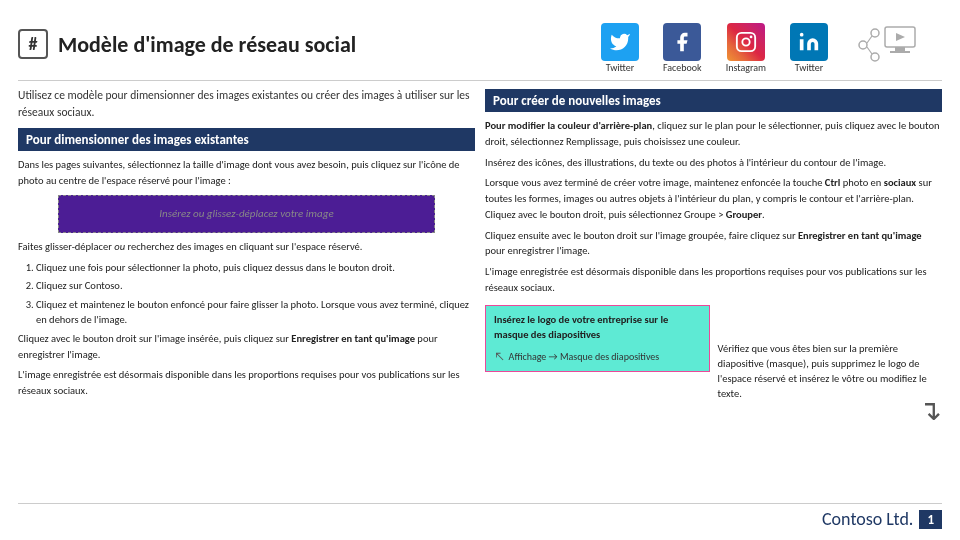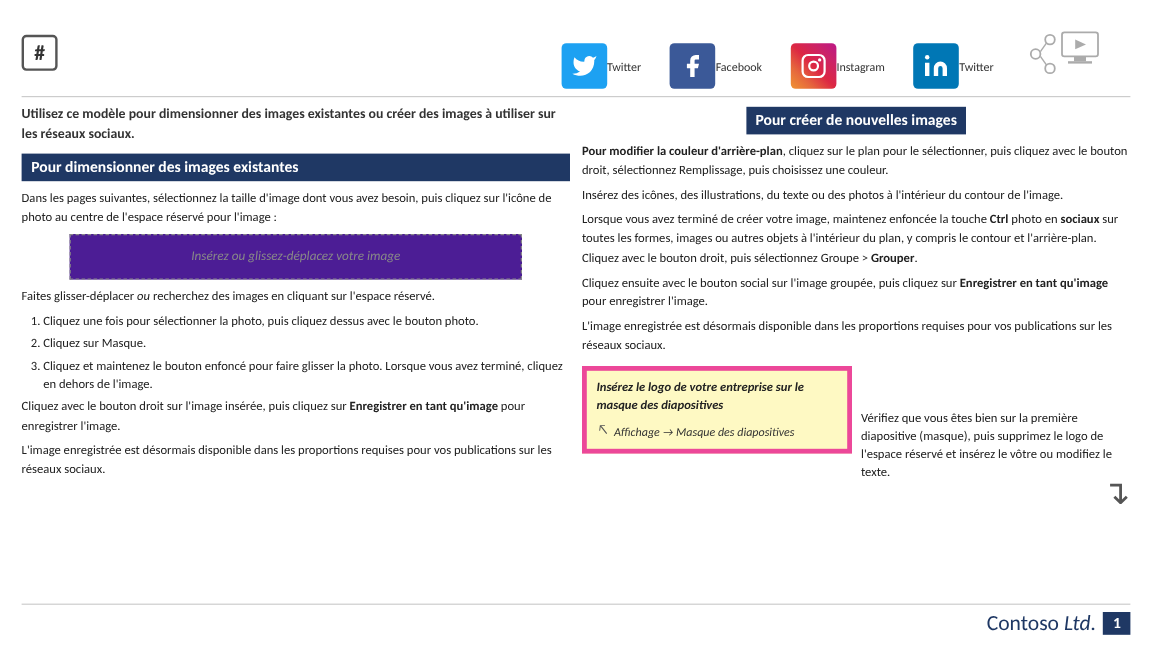--- a/index.html
+++ b/index.html
@@ -51,21 +51,21 @@
       color: #222;
     }
     .social-icons {
       display: flex;
       align-items: flex-end;
       gap: 24px;
       padding-right: 10px;
     }
     .social-icon-item {
       display: flex;
-      flex-direction: row;
+      flex-direction: column;
       align-items: center;
       gap: 0;
     }
     .social-icon-label {
       font-size: 10px;
       color: #333;
     }
     
     .icon-twitter {
       width: 38px;
@@ -135,27 +135,25 @@
       flex: 1;
       display: flex;
       flex-direction: column;
       gap: 6px;
     }
     .right-col {
       flex: 1;
       display: flex;
       flex-direction: column;
       gap: 6px;
-      align-items: center;
     }
     .section-intro {
       font-size: 11.5px;
       color: #333;
       line-height: 1.45;
-      font-weight: bold;
     }
     .section-header {
       background: #1f3864;
       color: white;
       font-size: 13px;
       font-weight: bold;
       padding: 4px 8px;
       margin-top: 2px;
     }
     .section-body {
@@ -178,26 +176,25 @@
     }
     .section-body ol {
       padding-left: 18px;
       margin: 4px 0;
     }
     .section-body ol li {
       margin-bottom: 3px;
       line-height: 1.45;
     }
     .inset-box {
-      border: 4px solid #ec4899;
+      border: 1px solid #ec4899;
       padding: 6px 8px;
       margin-top: 4px;
       font-size: 10.5px;
-      background: #fef9c3;
-      font-style: italic;
+      background: #5eead4;
     }
     .inset-box strong {
       font-weight: bold;
     }
     .right-inset-layout {
       display: flex;
       gap: 8px;
       margin-top: 4px;
     }
     .right-inset-left {
@@ -228,21 +225,20 @@
       align-items: center;
       border-top: 1px solid #ccc;
       padding-top: 4px;
       gap: 6px;
     }
     .footer-brand {
       font-size: 18px;
       color: #1f3864;
     }
     .footer-brand span.italic {
-      font-style: italic;
       margin-top: 48px;
     }
     .footer-page {
       background: #1f3864;
       color: white;
       font-size: 13px;
       padding: 2px 8px;
       font-weight: bold;
     }
     
@@ -255,20 +251,21 @@
     }
   </style>
 </head>
 <body>
 
 <div class="page">
 
   <div class="header">
     <div class="header-left">
       <div class="hash-box">#</div>
+      <div class="header-title">Modèle d'image de réseau social</div>
     </div>
     <div class="social-icons">
       <div class="social-icon-item">
         <div class="icon-twitter">
           <svg width="22" height="22" viewBox="0 0 24 24" fill="white">
             <path d="M23 3a10.9 10.9 0 01-3.14 1.53A4.48 4.48 0 0012 7v1A10.66 10.66 0 013 4s-4 9 5 13a11.64 11.64 0 01-7 2c9 5 20 0 20-11.5a4.5 4.5 0 00-.08-.83A7.72 7.72 0 0023 3z"></path>
           </svg>
         </div>
         <span class="social-icon-label">Twitter</span>
       </div>
@@ -324,43 +321,43 @@
     <div class="left-col">
       <div class="section-intro">
         <span>Utilisez ce modèle pour dimensionner des images existantes ou créer des images à utiliser sur les réseaux sociaux.</span>
       </div>
       <div class="section-header">Pour dimensionner des images existantes</div>
       <div class="section-body">
         <p>Dans les pages suivantes, sélectionnez la taille d'image dont vous avez besoin, puis cliquez sur l'icône de photo au centre de l'espace réservé pour l'image :</p>
         <div class="image-placeholder">Insérez ou glissez-déplacez votre image</div>
         <p>Faites glisser-déplacer <em>ou</em> recherchez des images en cliquant sur l'espace réservé.</p>
         <ol>
-          <li>Cliquez une fois pour sélectionner la photo, puis cliquez dessus avec le bouton photo.</li>
-          <li>Cliquez sur Masque.</li>
+          <li>Cliquez une fois pour sélectionner la photo, puis cliquez dessus dans le bouton droit.</li>
+          <li>Cliquez sur Contoso.</li>
           <li>Cliquez et maintenez le bouton enfoncé pour faire glisser la photo. Lorsque vous avez terminé, cliquez en dehors de l'image.</li>
         </ol>
         <p>
           <span>Cliquez avec le bouton droit sur l'image insérée, puis cliquez sur </span><strong>Enregistrer en tant qu'image</strong><span> pour enregistrer l'image.</span>
         </p>
         <p>L'image enregistrée est désormais disponible dans les proportions requises pour vos publications sur les réseaux sociaux.</p>
       </div>
     </div>
 
     <div class="right-col">
       <div class="section-header">Pour créer de nouvelles images</div>
       <div class="section-body">
         <p>
           <strong>Pour modifier la couleur d'arrière-plan</strong><span>, cliquez sur le plan pour le sélectionner, puis cliquez avec le bouton droit, sélectionnez Remplissage, puis choisissez une couleur.</span>
         </p>
         <p>Insérez des icônes, des illustrations, du texte ou des photos à l'intérieur du contour de l'image.</p>
         <p>
           <span>Lorsque vous avez terminé de créer votre image, maintenez enfoncée la touche </span><strong>Ctrl</strong><span> photo en </span><strong>sociaux</strong><span> sur toutes les formes, images ou autres objets à l'intérieur du plan, y compris le contour et l'arrière-plan. Cliquez avec le bouton droit, puis sélectionnez Groupe &gt; </span><strong>Grouper</strong>.
         </p>
         <p>
-          <span>Cliquez ensuite avec le bouton social sur l'image groupée, puis cliquez sur </span><strong>Enregistrer en tant qu'image</strong><span> pour enregistrer l'image.</span>
+          <span>Cliquez ensuite avec le bouton droit sur l'image groupée, faire cliquez sur </span><strong>Enregistrer en tant qu'image</strong><span> pour enregistrer l'image.</span>
         </p>
         <p>L'image enregistrée est désormais disponible dans les proportions requises pour vos publications sur les réseaux sociaux.</p>
 
         <div class="right-inset-layout">
           <div class="right-inset-left">
             <div class="inset-box">
               <strong>Insérez le logo de votre entreprise sur le masque des diapositives</strong>
               <div class="affichage-row">
                 <span class="arrow-icon">↖</span>
                 <span>Affichage → Masque des diapositives</span>

